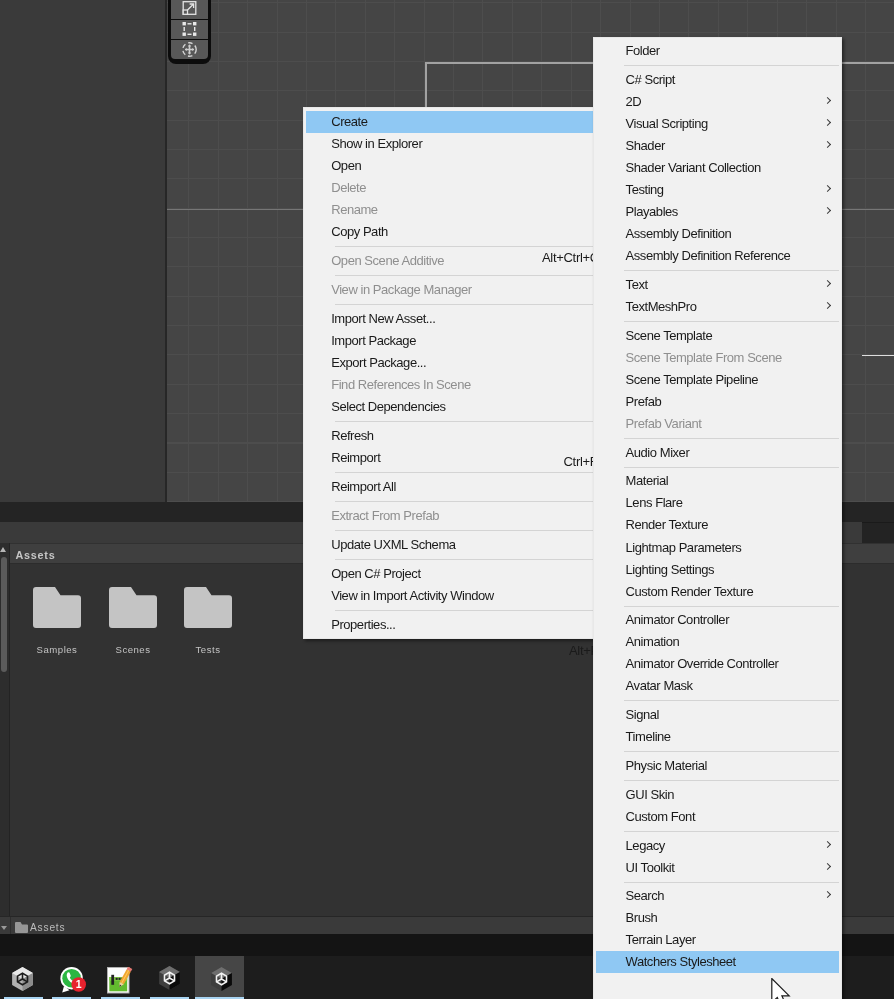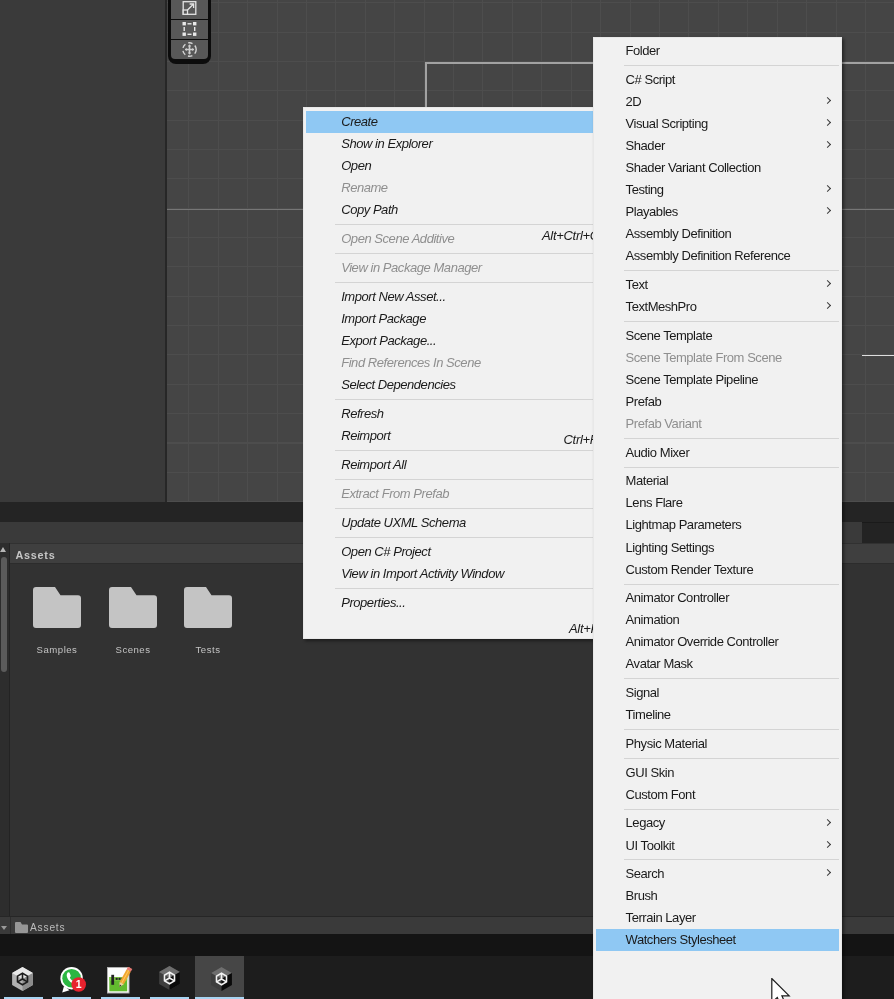--- a/index.html
+++ b/index.html
@@ -45,21 +45,21 @@
 
 
 .menu { background:#f1f1f1; border:1px solid #e8e8e8; box-shadow:2px 2px 3px rgba(0,0,0,0.45); padding-top:2.6px; }
 #menu1 { left:303px; top:107px; width:308.5px; height:531.5px; }
 #menu2 { left:593px; top:36.5px; width:248.6px; height:963px; }
 .it { position:relative; height:22.1px; line-height:22.1px;
   font-size:13px; letter-spacing:-0.45px; color:#1a1a1a; white-space:pre; }
 #menu1 .it { margin:0 0.8px 0 2.2px; }
 #menu2 .it { margin:0 1.5px; }
 #menu2 .it { height:22.05px; line-height:22.05px; }
-#menu1 .it { padding-left:35px;font-style:italic; }
+#menu1 .it { padding-left:25px; }
 #menu2 .it { padding-left:30.1px; }
 .dis { color:#8f8f8f; }
 .hl { background:#8fc8f3; }
 .sp { position:relative; height:6.8px; }
 #menu2 .sp { height:6.7px; }
 .sp::after { content:""; position:absolute; top:2.9px; height:1px; background:#d4d4d4; left:31px; right:2px; }
 #menu2 .sp::after { left:29.6px; }
 .sc { position:absolute; right:10.8px; letter-spacing:-0.3px;margin-top:26px; }
 .ar { position:absolute; right:4.6px; top:8px; width:5px; height:5px;
   border-top:1.5px solid #3a3a3a; border-right:1.5px solid #3a3a3a; transform:rotate(45deg); }
@@ -189,20 +189,21 @@
           <path d="M10.5 6.2 L15.5 9.1 L15.5 14.9 L10.5 17.8 L5.5 14.9 L5.5 9.1 Z"></path>
           <path d="M10.5 6.2 L10.5 12 M10.5 12 L15.5 14.9 M10.5 12 L5.5 14.9"></path>
         </g>
       </svg>
   </div>
 
   <div class="abs menu" id="menu1">
 <div class="it hl">Create<span class="ar"></span></div>
 <div class="it">Show in Explorer</div>
 <div class="it">Open</div>
+<div class="it dis">Delete</div>
 <div class="it dis">Rename</div>
 <div class="it">Copy Path<span class="sc">Alt+Ctrl+C</span></div>
 <div class="sp"></div>
 <div class="it dis">Open Scene Additive</div>
 <div class="sp"></div>
 <div class="it dis">View in Package Manager</div>
 <div class="sp"></div>
 <div class="it">Import New Asset...</div>
 <div class="it">Import Package<span class="ar"></span></div>
 <div class="it">Export Package...</div>
@@ -242,20 +243,21 @@
 <div class="it">Scene Template</div>
 <div class="it dis">Scene Template From Scene</div>
 <div class="it">Scene Template Pipeline</div>
 <div class="it">Prefab</div>
 <div class="it dis">Prefab Variant</div>
 <div class="sp"></div>
 <div class="it">Audio Mixer</div>
 <div class="sp"></div>
 <div class="it">Material</div>
 <div class="it">Lens Flare</div>
+<div class="it">Render Texture</div>
 <div class="it">Lightmap Parameters</div>
 <div class="it">Lighting Settings</div>
 <div class="it">Custom Render Texture</div>
 <div class="sp"></div>
 <div class="it">Animator Controller</div>
 <div class="it">Animation</div>
 <div class="it">Animator Override Controller</div>
 <div class="it">Avatar Mask</div>
 <div class="sp"></div>
 <div class="it">Signal</div>

